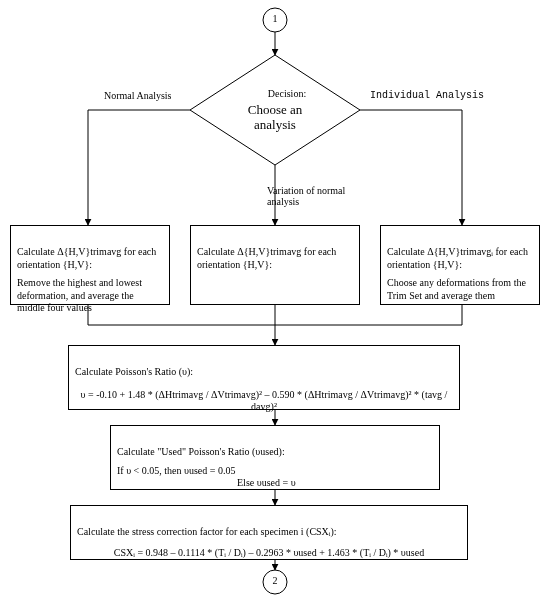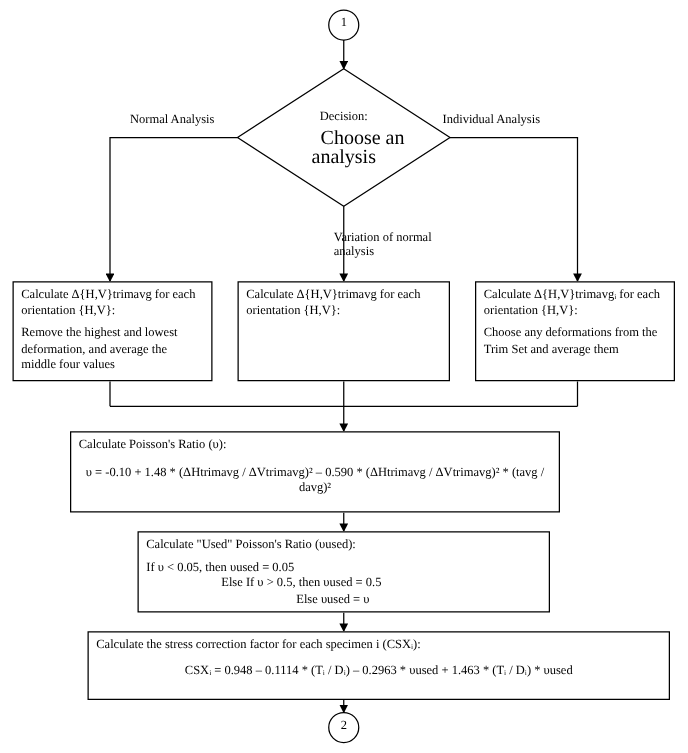--- a/index.html
+++ b/index.html
@@ -12,21 +12,21 @@
   }
   .canvas {
     position: relative;
     width: 550px;
     height: 602px;
   }
   .box {
     position: absolute;
     border: 1px solid #000;
     background: #fff;
-    padding: 4px 6px;
+    padding: 20px 6px;
     box-sizing: border-box;
     line-height: 1.25;
   }
   .center { text-align: center; }
   svg { position: absolute; left: 0; top: 0; }
   .label {
     position: absolute;
     white-space: nowrap;
   }
 </style>
@@ -72,58 +72,57 @@
 
     <line x1="275" y1="490" x2="275" y2="505" stroke="#000" marker-end="url(#ah)"></line>
 
     <line x1="275" y1="560" x2="275" y2="570" stroke="#000" marker-end="url(#ah)"></line>
   </svg>
 
   <div class="label center" style="left:269px; top:13px; width:12px;">1</div>
 
   <div class="label center" style="left:269px; top:575px; width:12px;">2</div>
 
-  <div class="label center" style="left:230px; top:88px; width:90px;">Decision:</div>
-  <div class="label center" style="left:240px; top:102px; width:100px; font-size:16px;">Choose an</div>
-  <div class="label center" style="left:225px; top:117px; width:100px; font-size:16px;">analysis</div>
+  <div class="label center" style="left:242px; top:88px; width:90px;">Decision:</div>
+  <div class="label center" style="left:225px; top:102px; width:100px; font-size:13px;">Choose an</div>
+  <div class="label center" style="left:225px; top:117px; width:100px; font-size:13px;">analysis</div>
 
   <div class="label" style="left:104px; top:90px;">Normal Analysis</div>
   <div class="label" style="left:267px; top:185px; white-space:normal; width:80px;">Variation of normal analysis</div>
-  <div class="label" style="left:354px; top:90px;">Individual Analysis</div>
+  <div class="label" style="left:370px; top:90px;font-family:Liberation Mono, monospace;">Individual Analysis</div>
 
   <div class="box" style="left:10px; top:225px; width:160px; height:80px;">
     <div>Calculate  Δ{H,V}trimavg for each orientation {H,V}:</div>
     <div style="height:6px"></div>
     <div>Remove the highest and lowest deformation, and average the middle four values</div>
   </div>
 
   <div class="box" style="left:190px; top:225px; width:170px; height:80px;">
     <div>Calculate  Δ{H,V}trimavg for each orientation {H,V}:</div>
     <div style="height:6px"></div>
   </div>
 
   <div class="box" style="left:380px; top:225px; width:160px; height:80px;">
     <div>Calculate  Δ{H,V}trimavgᵢ for each orientation {H,V}:</div>
     <div style="height:6px"></div>
     <div>Choose any deformations from the Trim Set and average them</div>
   </div>
 
-  <div class="box" style="left:56px; top:345px; width:392px; height:65px;">
+  <div class="box" style="left:68px; top:345px; width:392px; height:65px;">
     <div>Calculate Poisson's Ratio (υ):</div>
     <div style="height:10px"></div>
     <div class="center">υ = -0.10 + 1.48 * (ΔHtrimavg / ΔVtrimavg)² – 0.590 * (ΔHtrimavg / ΔVtrimavg)² * (tavg / davg)²</div>
   </div>
 
   <div class="box" style="left:110px; top:425px; width:330px; height:65px;">
     <div>Calculate "Used" Poisson's Ratio (υused):</div>
     <div style="height:6px"></div>
     <div>If υ &lt; 0.05, then υused = 0.05</div>
-    <div style="padding-left:60px">Else If υ &gt; 0.5, then υused = 0.5</div>
     <div style="padding-left:120px">Else υused = υ</div>
   </div>
 
-  <div class="box" style="left:70px; top:505px; width:466px; height:55px;">
+  <div class="box" style="left:70px; top:505px; width:398px; height:55px;">
     <div>Calculate the stress correction factor for each specimen i (CSXᵢ):</div>
     <div style="height:8px"></div>
     <div class="center">CSXᵢ = 0.948 – 0.1114 * (Tᵢ / Dᵢ) – 0.2963 * υused + 1.463 * (Tᵢ / Dᵢ) * υused</div>
   </div>
 
 </div>
 
 </body></html>

